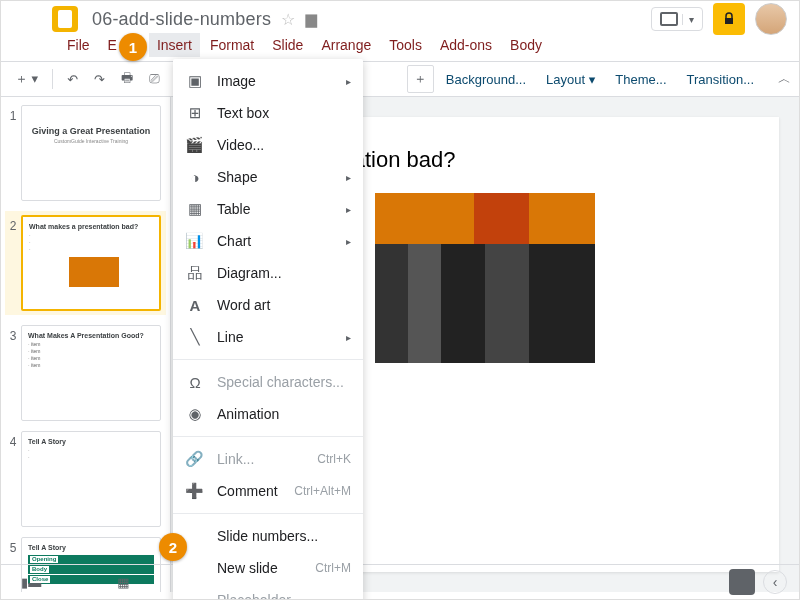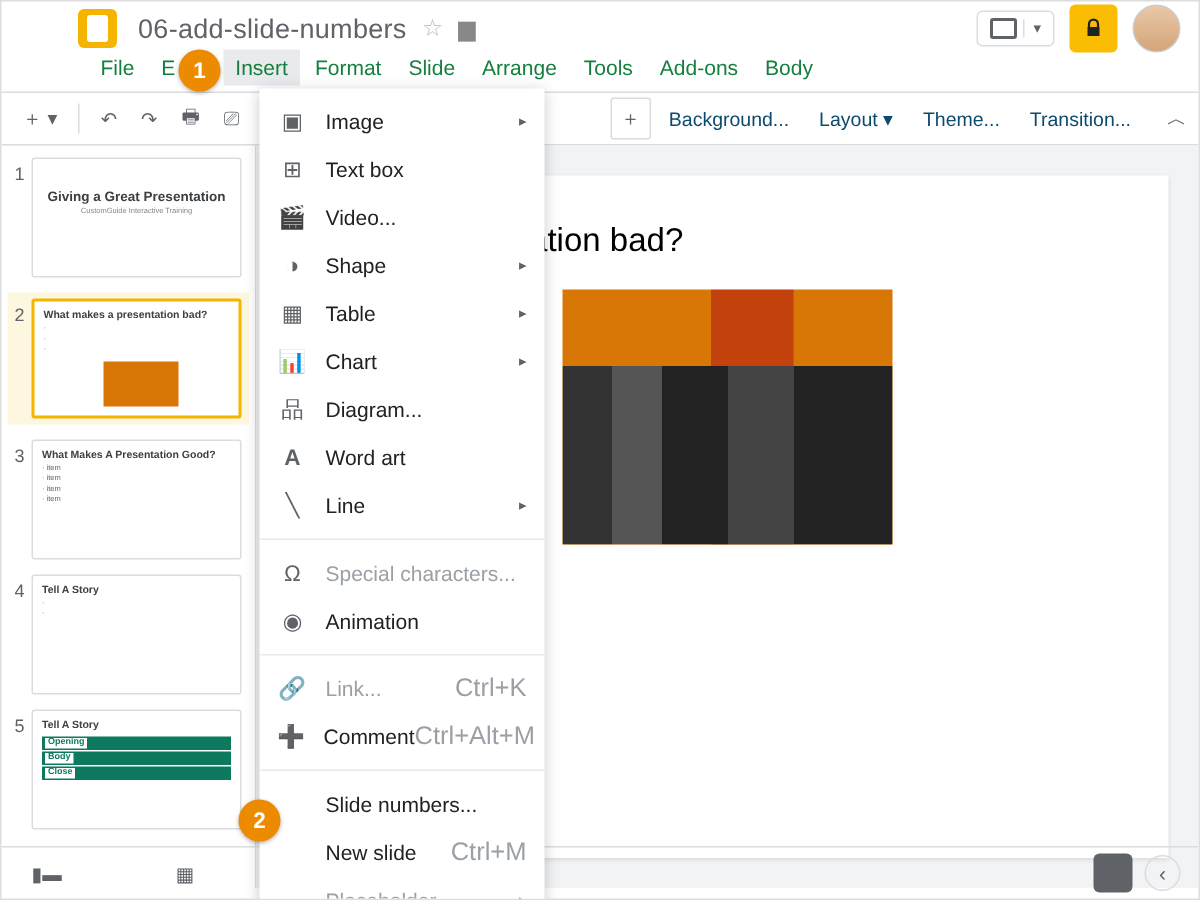--- a/index.html
+++ b/index.html
@@ -9,53 +9,53 @@
 .logo::after { content: ""; position: absolute; width: 14px; height: 18px; background: #fff; left: 6px; top: 4px; border-radius: 2px; }
 .title { font-size: 18px; color: #5f6368; letter-spacing: 0.2px; }
 .star { margin-left: 10px; color: #bbb; font-size: 16px; }
 .folder { margin-left: 10px; color: #888; font-size: 15px; }
 .header-right { margin-left: auto; display: flex; align-items: center; gap: 10px; }
 .present-btn { border: 1px solid #dadce0; border-radius: 4px; padding: 4px 8px; display: flex; align-items: center; gap: 4px; }
 .present-icon { width: 18px; height: 14px; border: 2px solid #5f6368; border-radius: 2px; position: relative; }
 .dropdown-caret { font-size: 10px; color: #5f6368; border-left: 1px solid #dadce0; padding-left: 6px; }
 .share-btn { background: #fbbc04; width: 32px; height: 32px; border-radius: 4px; display: flex; align-items: center; justify-content: center; }
 .avatar { width: 32px; height: 32px; border-radius: 50%; background: linear-gradient(#e8c8a8, #d4a578); border: 1px solid #ccc; }
-.menubar { display: flex; padding: 2px 58px 4px 58px; gap: 2px; font-size: 14px; color: #15803d; }
+.menubar { display: flex; padding: 2px 58px 4px 58px; gap: 2px; font-size: 14px; color: #7f1d1d; }
 .menubar span { padding: 4px 8px; cursor: pointer; }
 .menubar .active { background: #e8eaed; }
 .toolbar { display: flex; align-items: center; padding: 4px 8px; border-bottom: 1px solid #dadce0; border-top: 1px solid #dadce0; gap: 4px; height: 36px; }
 .tool-btn { padding: 4px 6px; color: #5f6368; cursor: pointer; display: flex; align-items: center; }
 .sep { width: 1px; height: 20px; background: #dadce0; margin: 0 4px; }
 .toolbar-right { margin-left: auto; display: flex; align-items: center; gap: 4px; }
 .tb-label { padding: 4px 8px; color: #0c4a6e; font-size: 13px; }
 .chev-up { margin-left: 12px; color: #5f6368; }
 .main { display: flex; height: calc(600px - 105px); }
 .sidebar { width: 170px; border-right: 1px solid #dadce0; overflow-y: auto; padding: 8px 4px; }
 .thumb-wrap { display: flex; margin-bottom: 10px; }
 .thumb-num { width: 16px; font-size: 12px; color: #5f6368; text-align: center; padding-top: 4px; }
-.thumb { width: 140px; height: 80px; border: 1px solid #dadce0; background: #fff; border-radius: 2px; padding: 6px; font-size: 7px; overflow: hidden; }
+.thumb { width: 140px; height: 96px; border: 1px solid #dadce0; background: #fff; border-radius: 2px; padding: 6px; font-size: 7px; overflow: hidden; }
 .thumb.selected { border: 2px solid #f4b400; }
 .thumb-wrap.selected-wrap { background: #fef7e0; padding: 4px 0; }
 .canvas { flex: 1; background: #f1f3f4; position: relative; display: flex; align-items: flex-start; justify-content: center; padding: 20px; }
 .slide { background: #fff; width: 100%; height: 100%; padding: 30px 20px; box-shadow: 0 1px 3px rgba(0,0,0,0.1); }
 .slide h2 { font-size: 22px; font-weight: normal; color: #000; margin-bottom: 20px; }
 .slide-img { width: 220px; height: 170px; margin: 0 auto; background: #d97706; position: relative; overflow: hidden; }
 .slide-img-inner { position: absolute; bottom: 0; left: 0; right: 0; height: 70%; background: linear-gradient(to right, #333 0%, #333 15%, #555 15%, #555 30%, #222 30%, #222 50%, #444 50%, #444 70%, #222 70%); }
 .slide-img::before { content: ""; position: absolute; top: 0; right: 30%; width: 25%; height: 100%; background: #c2410c; }
 .bottombar { position: absolute; bottom: 0; left: 0; right: 0; height: 35px; border-top: 1px solid #dadce0; display: flex; align-items: center; padding: 0 12px; }
 .view-btn { padding: 4px 8px; color: #5f6368; }
 .explore { margin-left: auto; width: 26px; height: 26px; background: #5f6368; border-radius: 4px; margin-right: 8px; }
 .chev-left { width: 24px; height: 24px; border: 1px solid #dadce0; border-radius: 50%; display: flex; align-items: center; justify-content: center; color: #5f6368; font-size: 14px; }
 
 .dropdown-menu { position: absolute; left: 172px; top: 58px; width: 190px; background: #fff; box-shadow: 0 2px 10px rgba(0,0,0,0.2); border-radius: 2px; z-index: 100; padding: 6px 0; font-size: 14px; }
 .menu-item { display: flex; align-items: center; padding: 6px 12px; color: #202124; cursor: pointer; position: relative; }
 .menu-item.disabled { color: #9aa0a6; }
 .menu-icon { width: 20px; height: 20px; margin-right: 12px; display: flex; align-items: center; justify-content: center; color: #5f6368; font-size: 15px; }
 .menu-arrow { margin-left: auto; color: #5f6368; font-size: 10px; }
-.menu-shortcut { margin-left: auto; color: #9aa0a6; font-size: 17px; }
+.menu-shortcut { margin-left: auto; color: #9aa0a6; font-size: 12px; }
 .menu-divider { height: 1px; background: #e8eaed; margin: 6px 0; }
 
 .badge { position: absolute; width: 28px; height: 28px; background: #ed8b00; border-radius: 50%; color: #fff; font-weight: bold; font-size: 15px; display: flex; align-items: center; justify-content: center; z-index: 200; box-shadow: 0 1px 3px rgba(0,0,0,0.3); }
 .badge-1 { left: 118px; top: 32px; }
 .badge-2 { left: 158px; top: 532px; }
 
 .thumb-title { font-size: 9px; font-weight: bold; margin-bottom: 2px; }
 .thumb-sub { font-size: 5px; color: #888; }
 .thumb-mini-img { width: 50px; height: 30px; background: #d97706; margin: 4px 0 0 40px; position: relative; }
 .thumb-bullets { font-size: 5px; color: #666; line-height: 1.4; }

